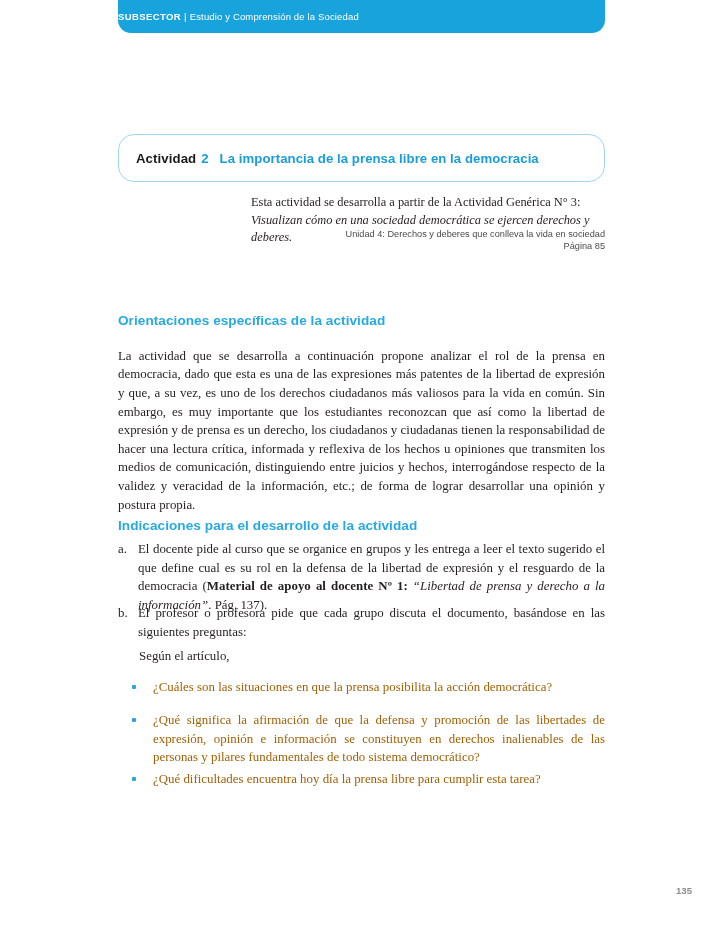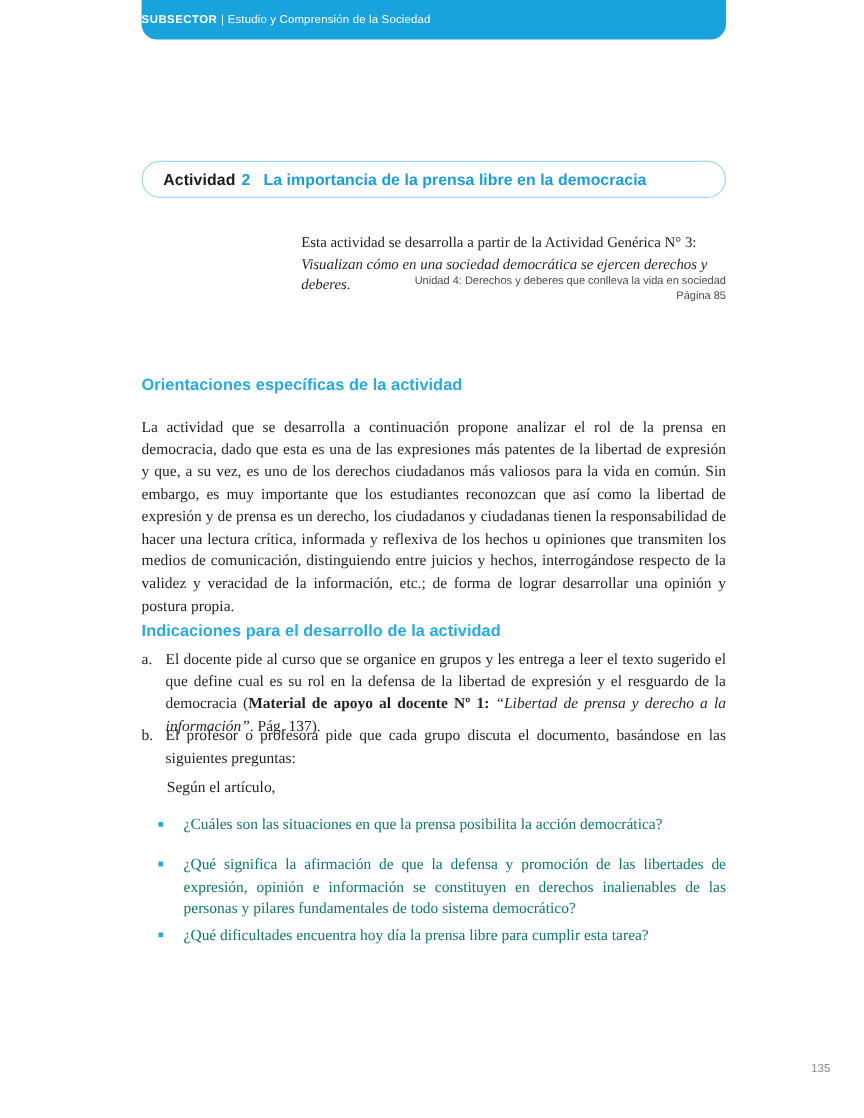--- a/index.html
+++ b/index.html
@@ -49,21 +49,21 @@
     top: 0;
     width: 487px;
   }
 
   
   .activity-box {
     position: absolute;
     left: 0;
     top: 134px;
     width: 487px;
-    height: 31px;
+    height: 48px;
     box-sizing: border-box;
     border: 1.2px solid #9ed7ef;
     border-radius: 16px;
     display: flex;
     align-items: center;
     padding-left: 17px;
   }
   .activity-label {
     font-family: "Liberation Sans", "DejaVu Sans", sans-serif;
     font-weight: bold;
@@ -184,21 +184,21 @@
 
   
   .bullet-item {
     position: absolute;
     left: 14px;
     width: 473px;
     display: flex;
     font-family: "Liberation Serif", "DejaVu Serif", serif;
     font-size: 12.9px;
     line-height: 18.6px;
-    color: #0f766e;
+    color: #a16207;
   }
   .bullet-dot {
     flex: 0 0 21px;
     position: relative;
   }
   .bullet-dot::before {
     content: "";
     position: absolute;
     left: 0;
     top: 7px;
@@ -216,21 +216,21 @@
   #bullet-1 { top: 711px; }
   #bullet-2 { top: 770px; }
 
   
   .page-number {
     position: absolute;
     right: 28px;
     bottom: 36px;
     font-family: "Liberation Sans", "DejaVu Sans", sans-serif;
     font-size: 9.6px;
-    font-weight: normal;
+    font-weight: bold;
     color: #8d8d8d;
   }
 </style>
 </head>
 <body>
 
 <div class="banner">
   <div class="banner-text">
     <span class="strong">SUBSECTOR</span><span class="banner-sep">|</span><span>Estudio y Comprensión de la Sociedad</span>
   </div>

